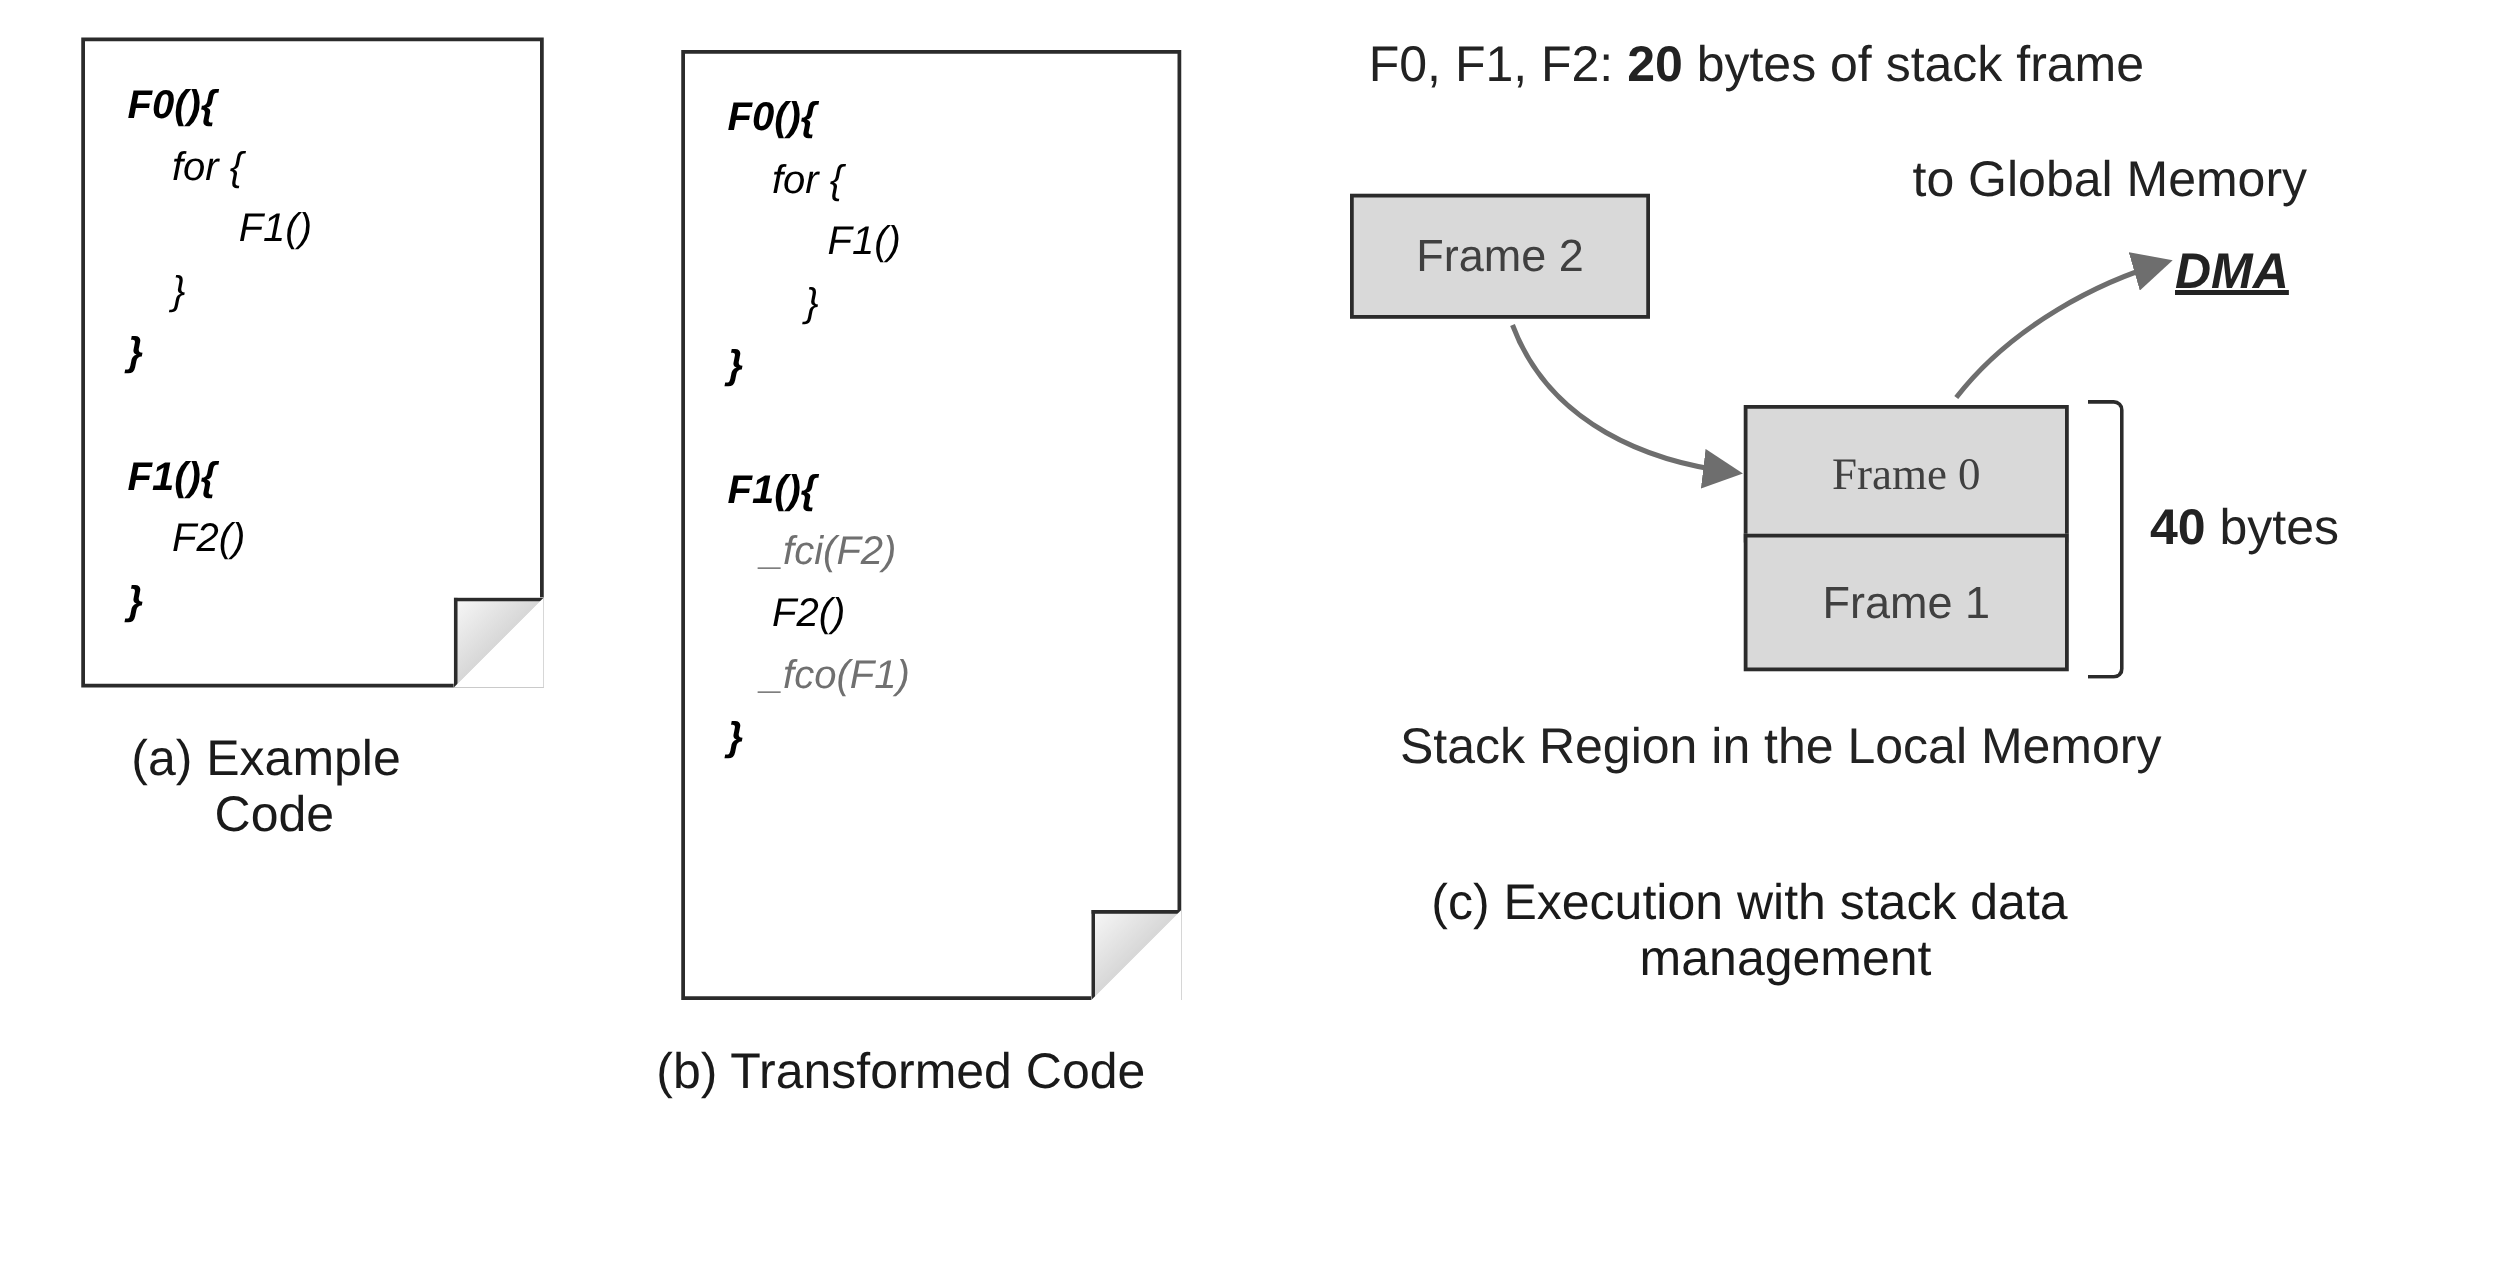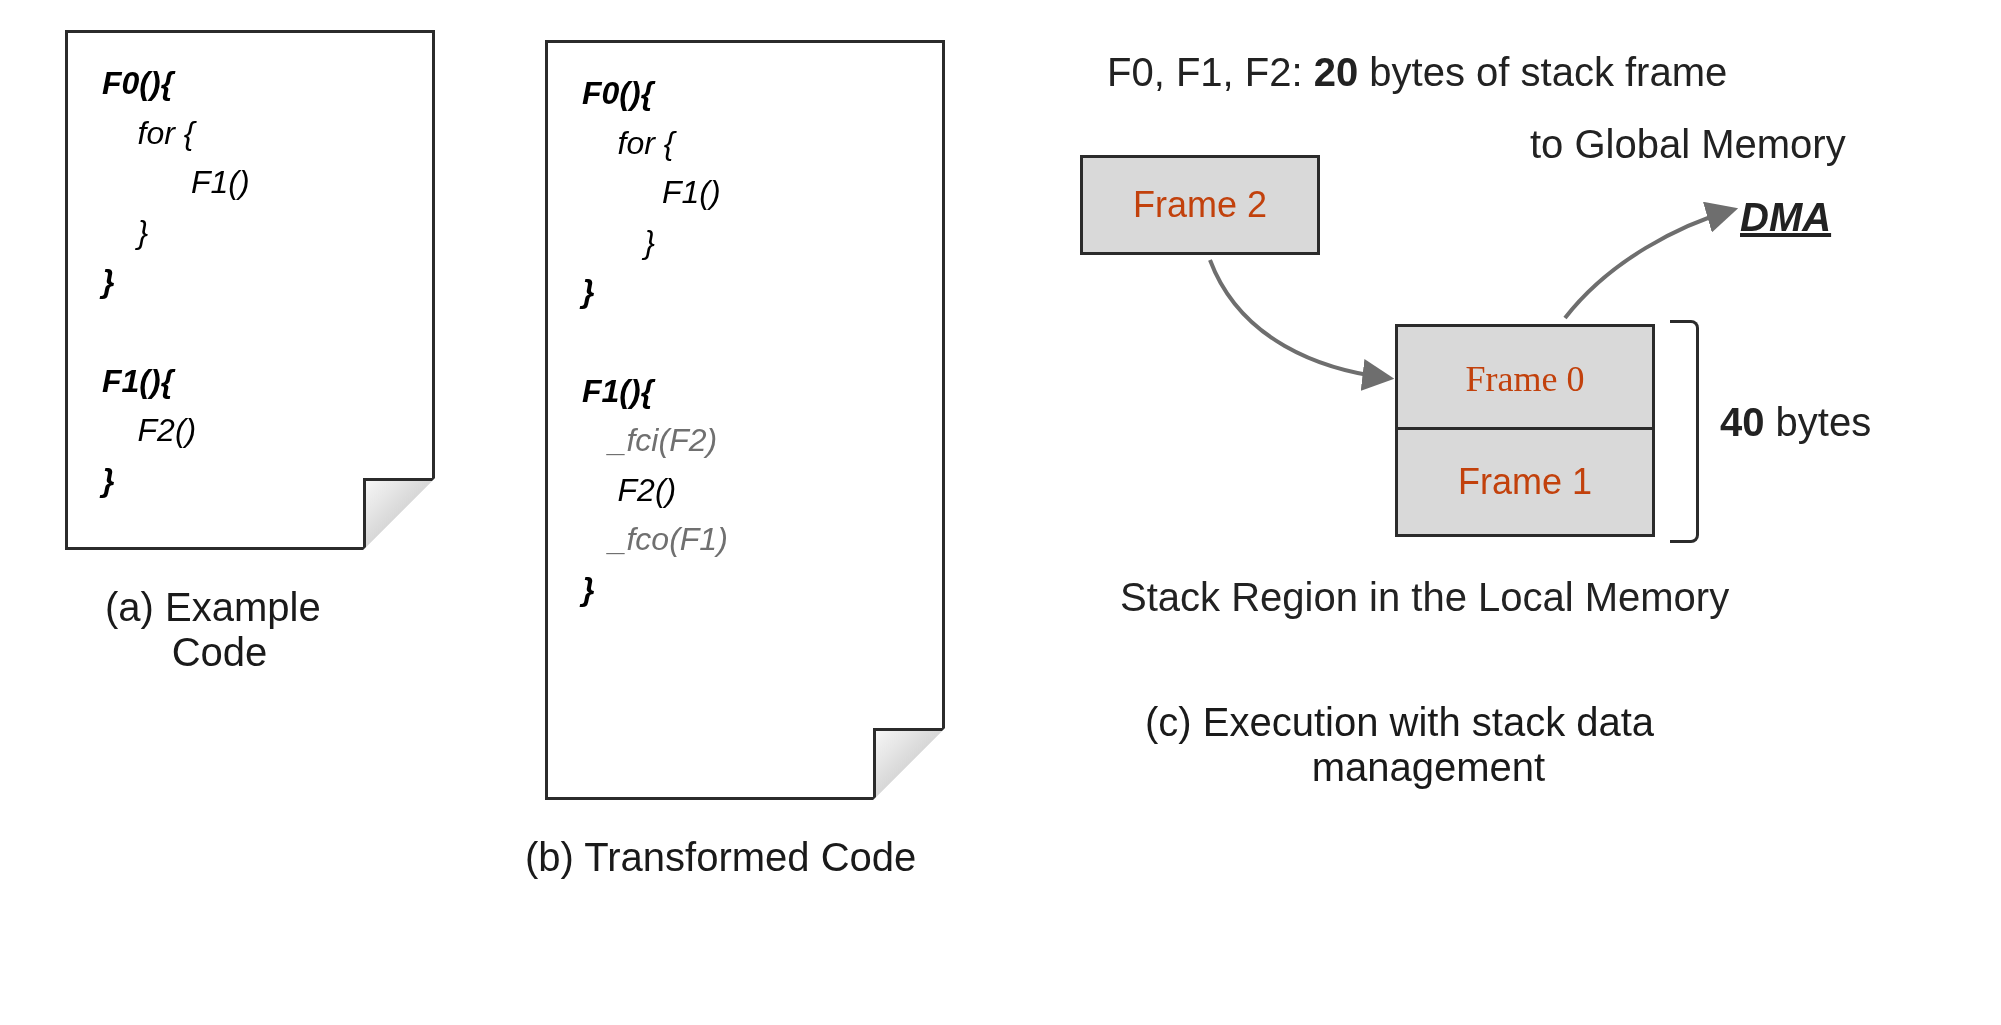--- a/index.html
+++ b/index.html
@@ -93,21 +93,21 @@
   .frame-box {
     position: absolute;
     background: #d9d9d9;
     border: 3px solid #2b2b2b;
     box-sizing: border-box;
     font-family: Arial, Helvetica, sans-serif;
     font-size: 36px;
     display: flex;
     align-items: center;
     justify-content: center;
-    color: #c2410c;
+    color: #404040;
   }
 
   
   .bracket {
     position: absolute;
     border: 3px solid #2b2b2b;
     border-left: none;
     border-radius: 0 8px 8px 0;
   }
 
@@ -153,21 +153,21 @@
         <div class="code-line gray">   _fci(F2)</div>
         <div class="code-line">    F2()</div>
         <div class="code-line gray">   _fco(F1)</div>
         <div class="code-line bold">}</div>
       </div>
     <div class="curl-mask"></div>
     <div class="curl"></div>
   </div>
   <div class="caption" style="left:525px; top:835px; width:450px;">(b) Transformed Code</div>
 
-  <div class="txt" style="left:1095px; top:50px;margin-left:12px;">
+  <div class="txt" style="left:1095px; top:30px;">
     <span>F0, F1, F2: </span><span class="b">20</span><span> bytes of stack frame</span>
   </div>
 
   <div class="txt" style="left:1530px; top:122px;">to Global Memory</div>
 
   <div class="txt" style="left:1740px; top:195px;">
     <span class="biu">DMA</span>
   </div>
 
   <div class="frame-box" style="left:1080px; top:155px; width:240px; height:100px;">

